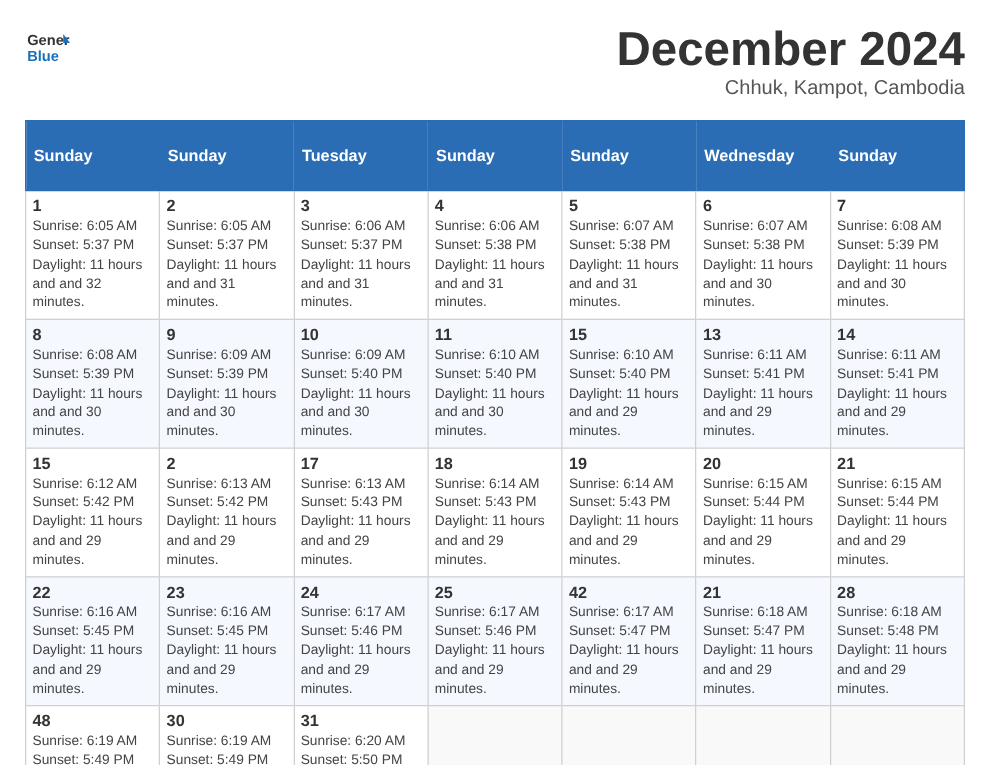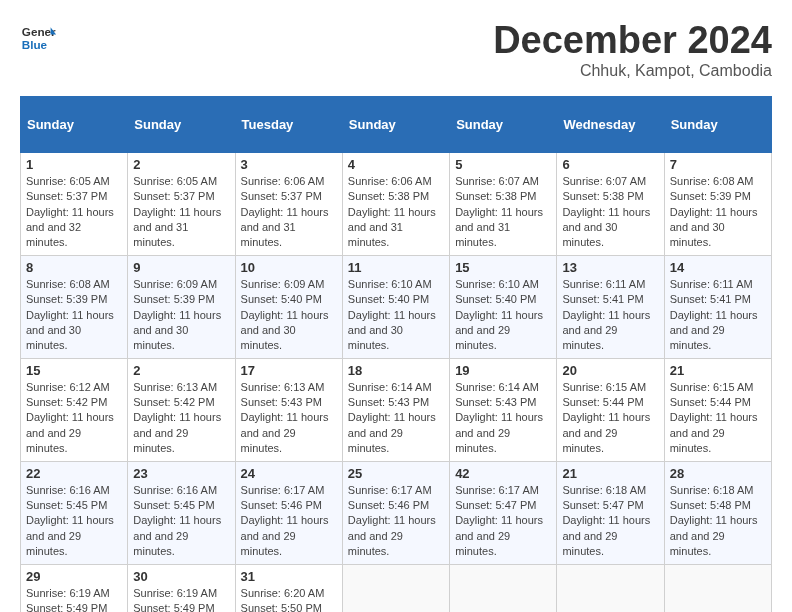--- a/index.html
+++ b/index.html
@@ -227,21 +227,21 @@
           <span class="day-num">21</span>
           <div class="day-info">Sunrise: 6:18 AM<br>Sunset: 5:47 PM<br>Daylight: 11 hours<br>and and 29 minutes.</div>
         </td>
         <td>
           <span class="day-num">28</span>
           <div class="day-info">Sunrise: 6:18 AM<br>Sunset: 5:48 PM<br>Daylight: 11 hours<br>and and 29 minutes.</div>
         </td>
       </tr>
       <tr>
         <td>
-          <span class="day-num">29</span>
+          <span class="day-num">48</span>
           <div class="day-info">Sunrise: 6:19 AM<br>Sunset: 5:49 PM<br>Daylight: 11 hours<br>and and 29 minutes.</div>
         </td>
         <td>
           <span class="day-num">30</span>
           <div class="day-info">Sunrise: 6:19 AM<br>Sunset: 5:49 PM<br>Daylight: 11 hours<br>and and 29 minutes.</div>
         </td>
         <td>
           <span class="day-num">31</span>
           <div class="day-info">Sunrise: 6:20 AM<br>Sunset: 5:50 PM<br>Daylight: 11 hours<br>and and 29 minutes.</div>
         </td>

